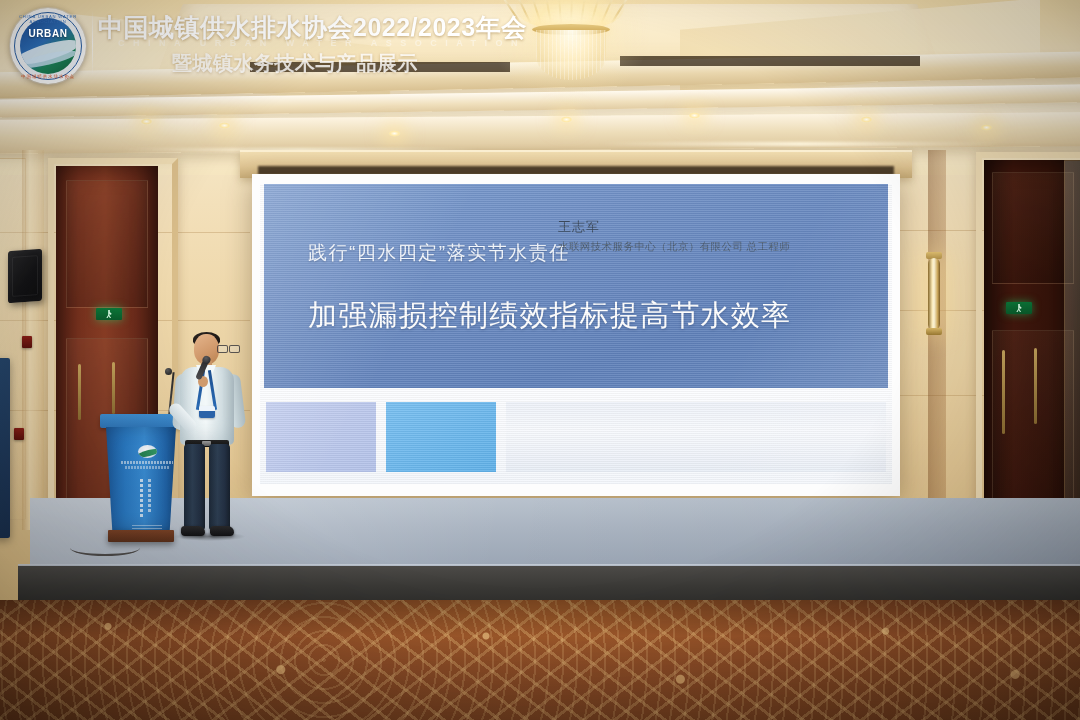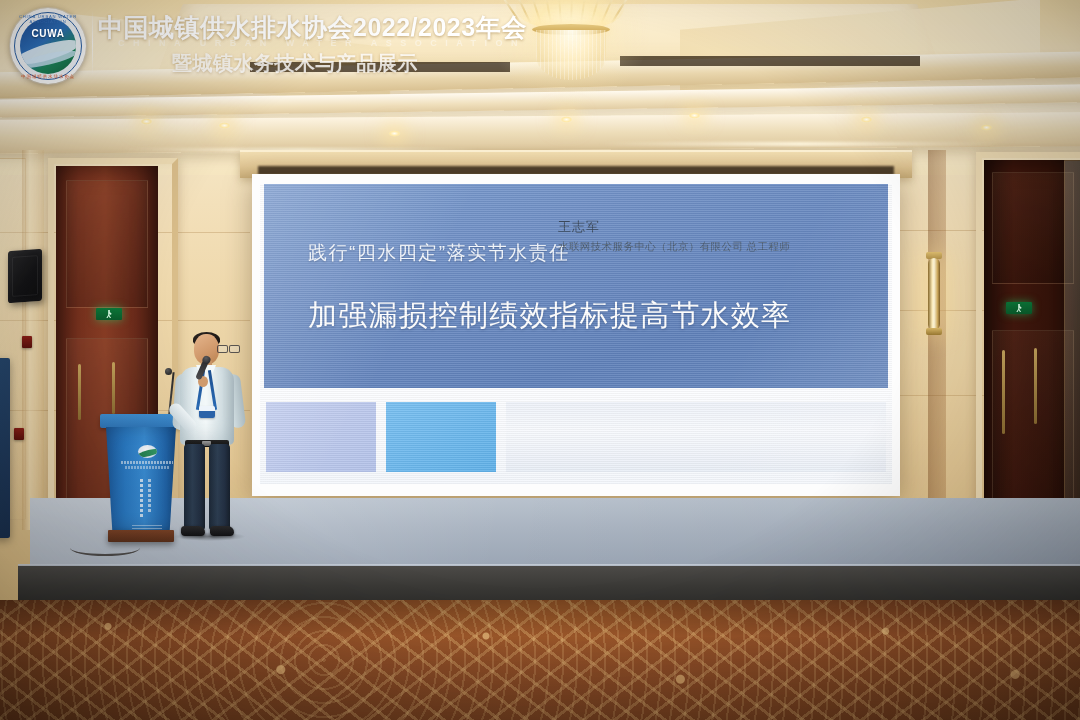--- a/index.html
+++ b/index.html
@@ -721,21 +721,21 @@
     <div class="p-shoeL"></div>
     <div class="p-shoeR"></div>
   </div>
 
   <div class="banner">
     <div class="banner-logo">
       <div class="logo-outer"></div>
       <div class="logo-ring"></div>
       <div class="logo-arc-top">CHINA URBAN WATER ASSOCIATION</div>
       <div class="logo-inner"></div>
-      <div class="logo-cuwa">CUWA</div>
+      <div class="logo-cuwa">URBAN</div>
       <div class="logo-arc-bottom">中国城镇供水排水协会</div>
     </div>
     <div class="banner-div"></div>
     <div class="banner-l1">中国城镇供水排水协会2022/2023年会</div>
     <div class="banner-en">CHINA URBAN WATER ASSOCIATION</div>
     <div class="banner-l2">暨城镇水务技术与产品展示</div>
   </div>
 
   <div class="vignette"></div>
 </div>

